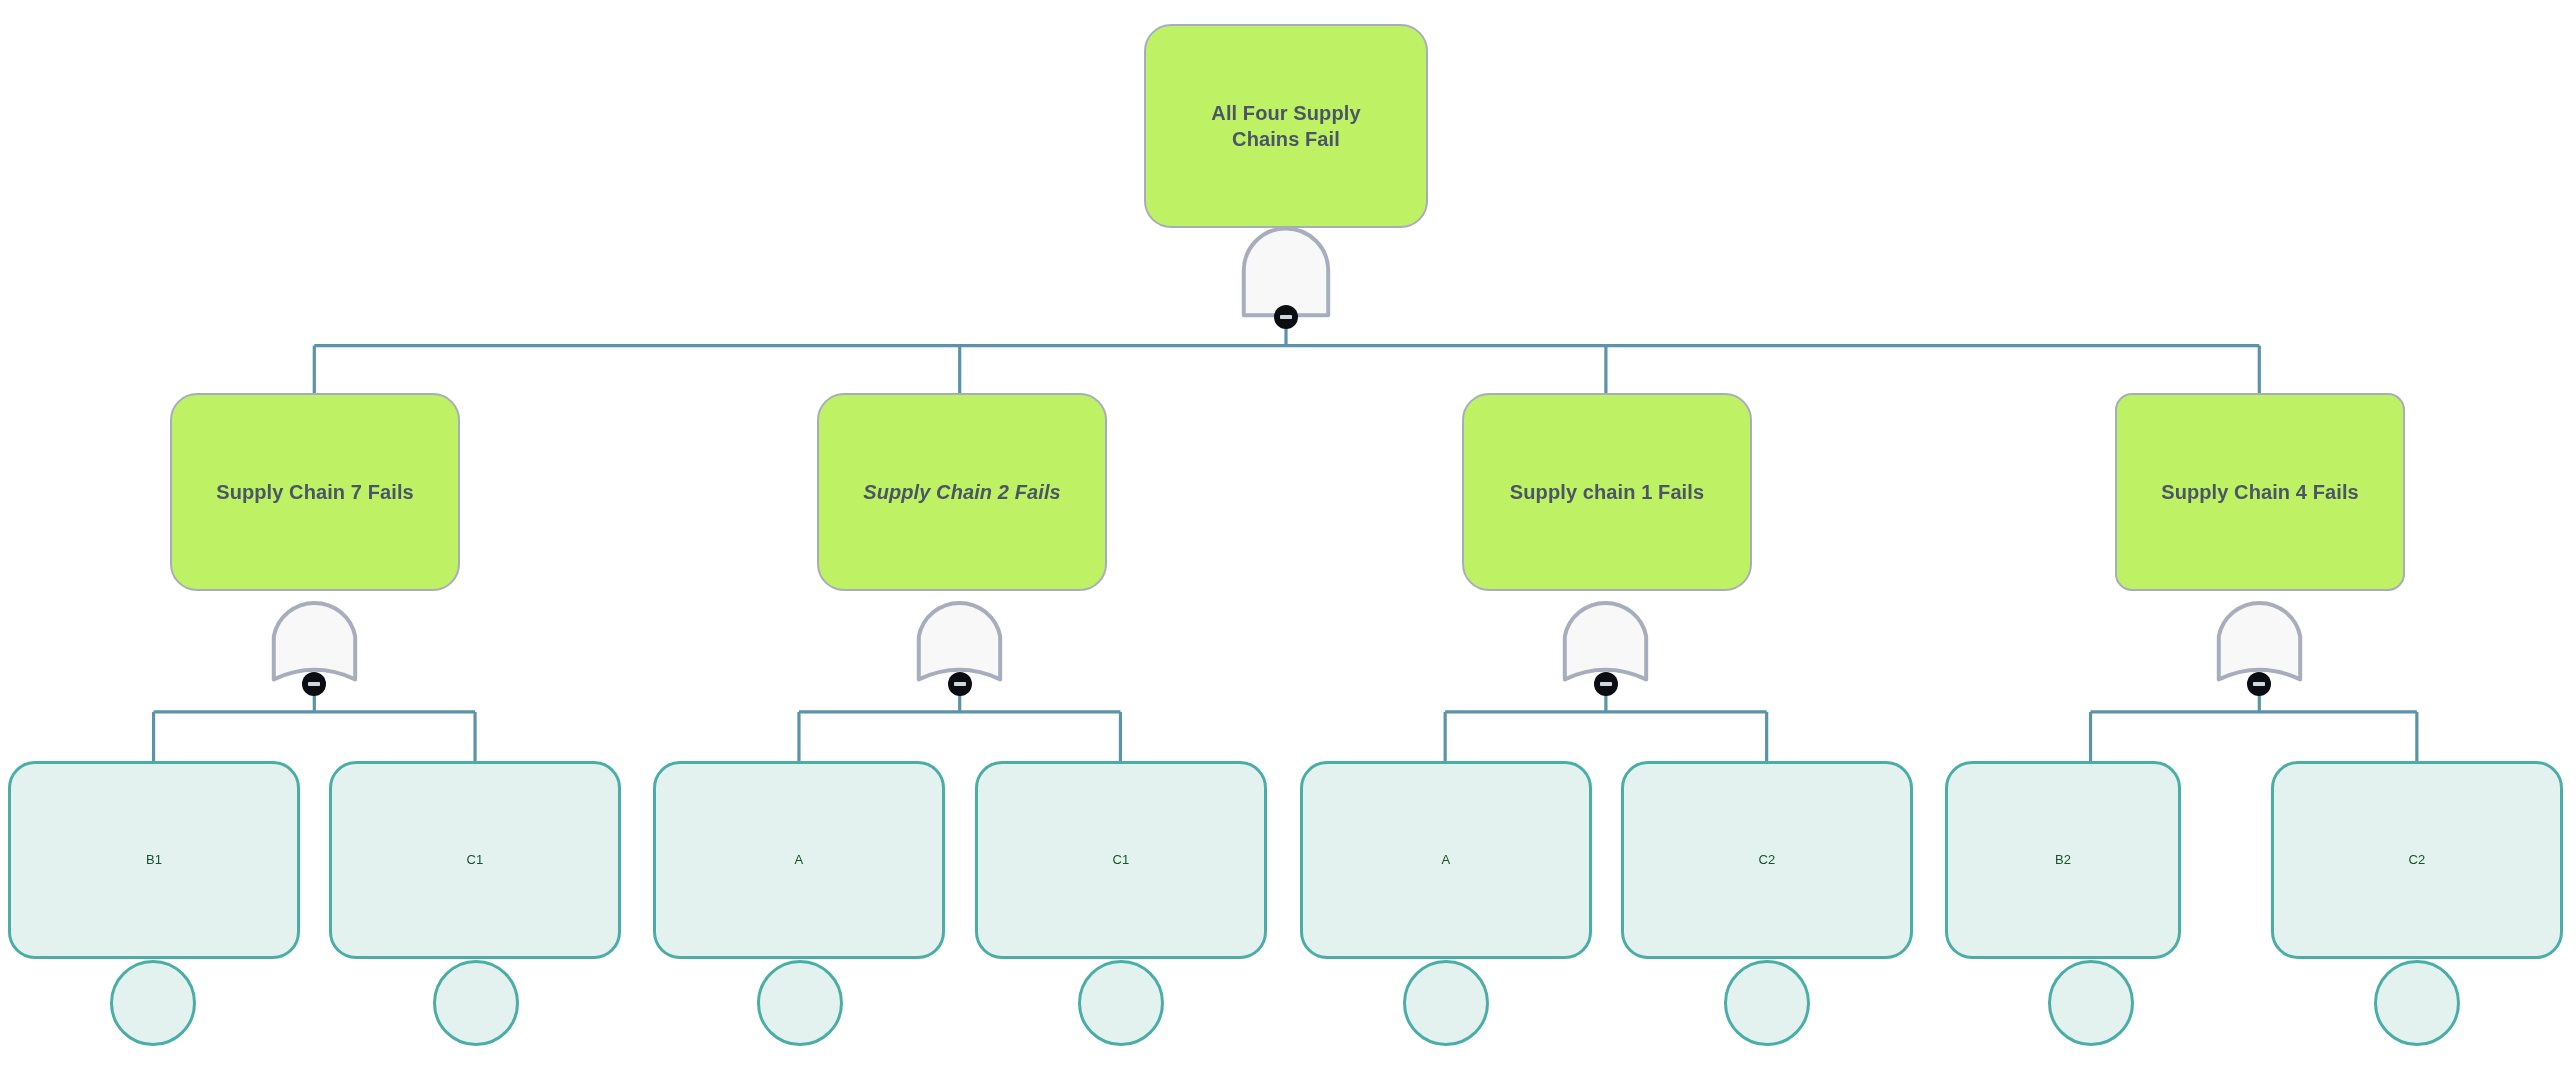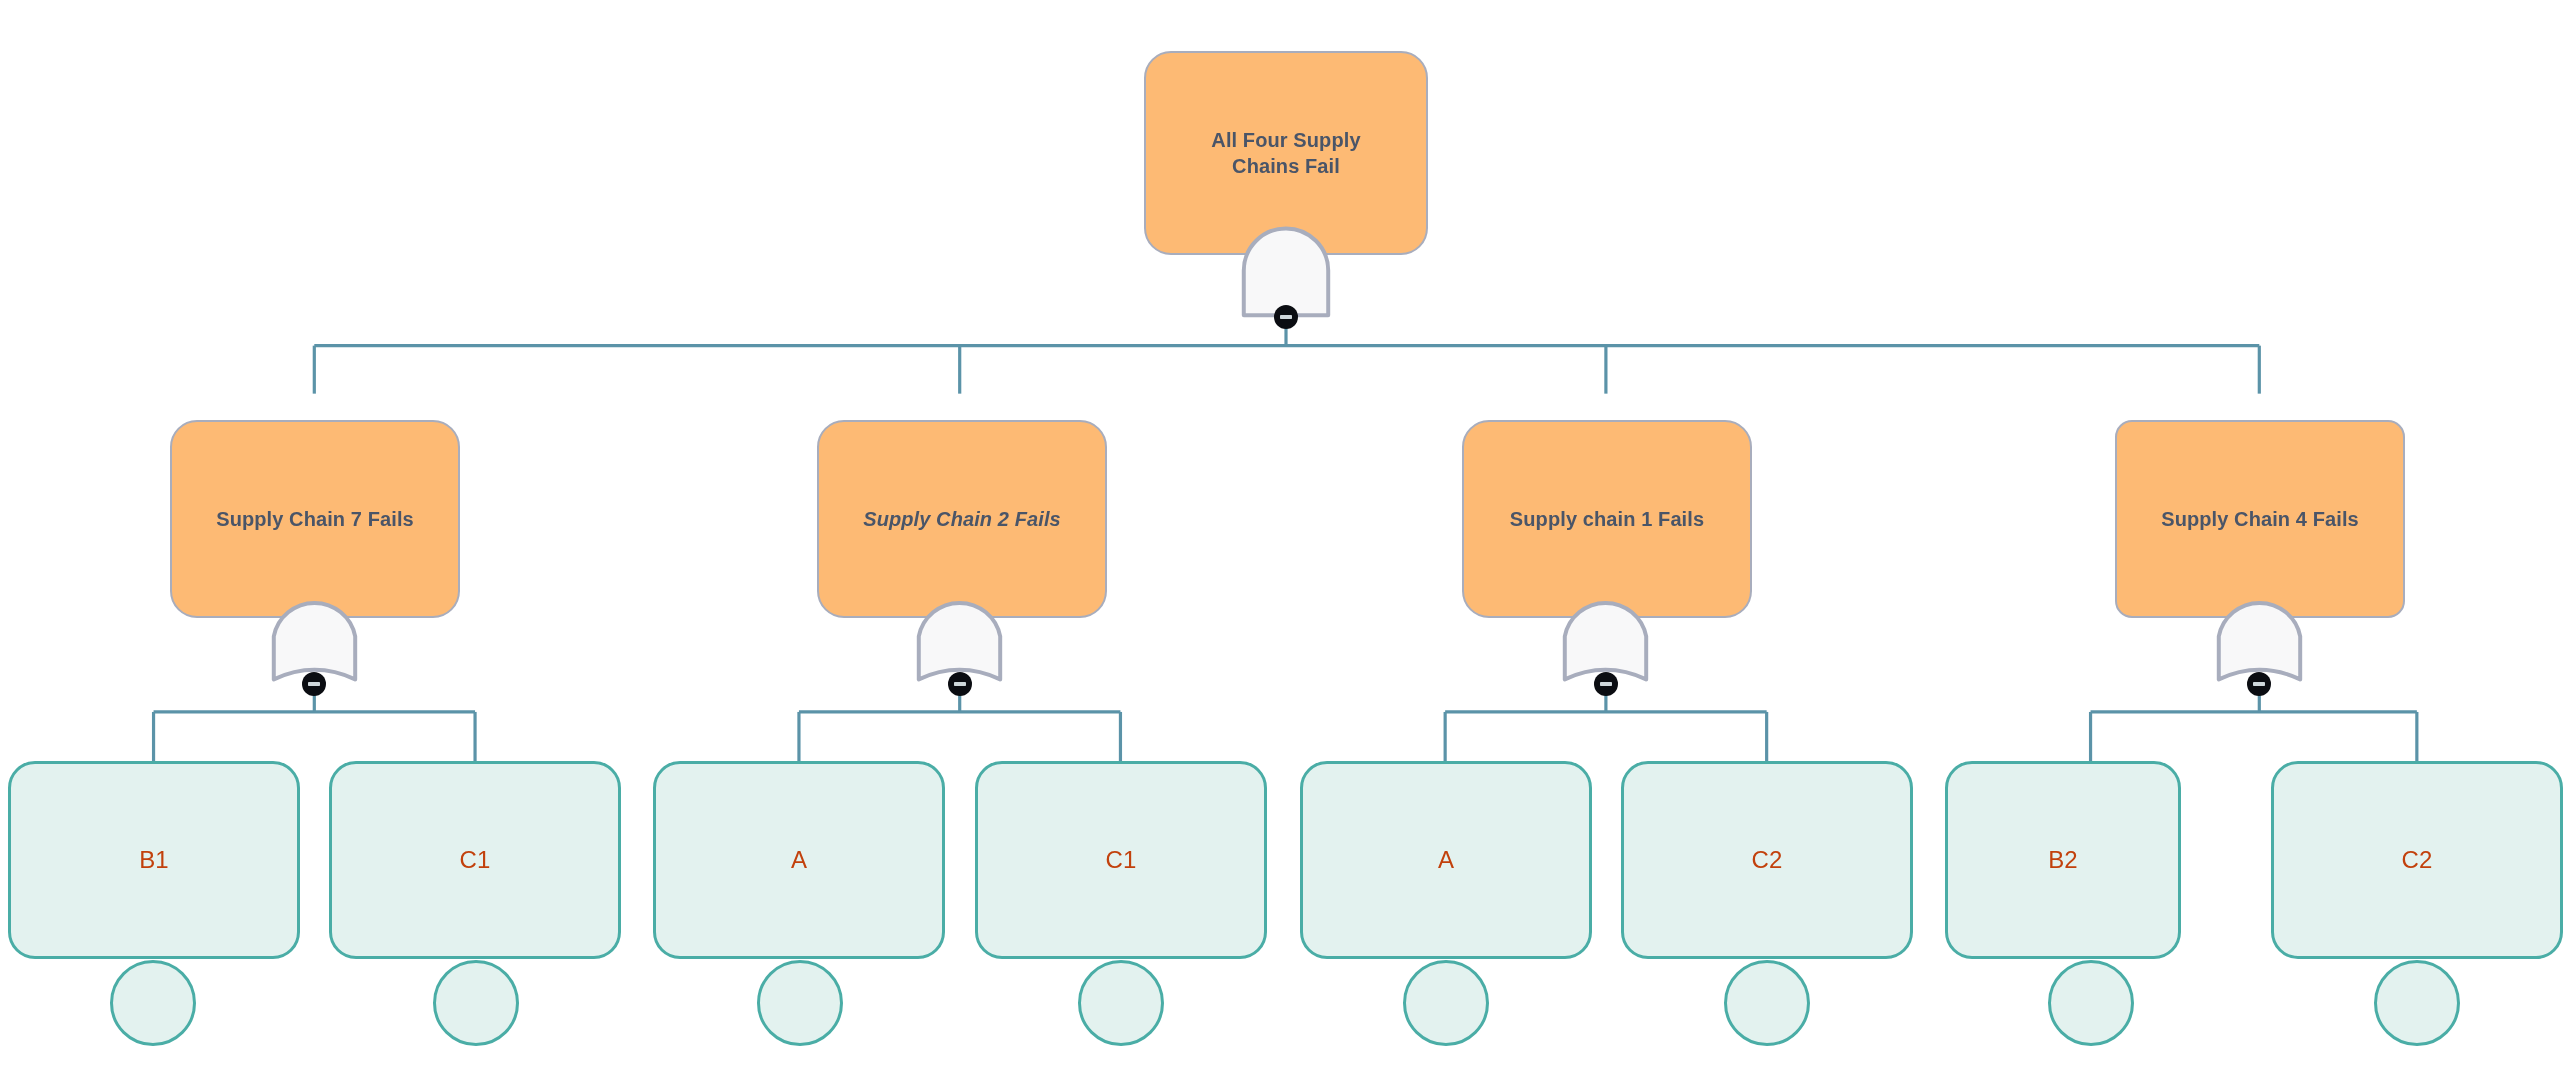--- a/index.html
+++ b/index.html
@@ -32,37 +32,36 @@
     z-index: 4;
   }
   .node .label {
     line-height: 1.3;
     letter-spacing: 0.1px;
     padding: 0 12.8px;
     white-space: pre-line;
   }
 
   .node.intermediate {
-    background: #fdba74;
+    background: #bef264;
     border: 2.4px solid #a8adbd;
-    margin-top: 27px;
   }
   .node.intermediate .label {
     color: #4a5568;
     font-size: 20px;
     font-weight: 700;
   }
 
   .node.basic {
     background: #e3f2ef;
     border: 3.2px solid #4aada6;
   }
   .node.basic .label {
-    color: #c2410c;
-    font-size: 24px;
+    color: #14532d;
+    font-size: 13px;
     font-weight: 400;
   }
 
   
   .gate {
     position: absolute;
     z-index: 5;
   }
   .gate svg { display: block; overflow: visible; }
 

